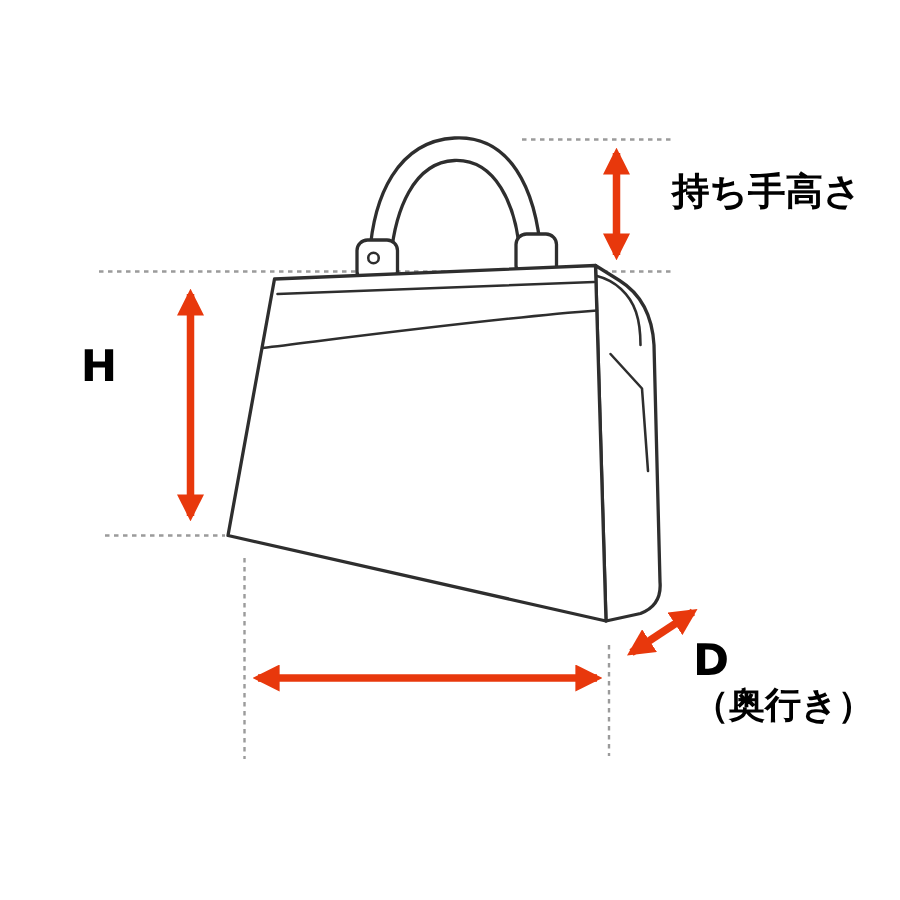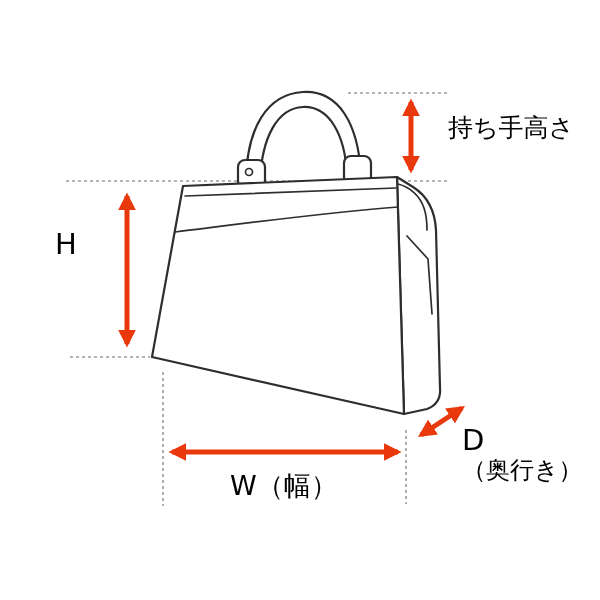--- a/index.html
+++ b/index.html
@@ -7,20 +7,21 @@
   body {
     background: var(--background, #ffffff);
     font-family: "DejaVu Sans", "Liberation Sans", sans-serif;
   }
   .canvas {
     position: relative;
     width: 600px;
     height: 600px;
     background: var(--background, #ffffff);
     overflow: hidden;
+    font-weight: bold;
   }
   .canvas > svg { position: absolute; left: 0; top: 0; }
 
   
   .guide {
     stroke: var(--guide, #9b9b9b);
     stroke-width: 1.6;
     stroke-dasharray: 3 3;
     fill: none;
   }
@@ -106,20 +107,19 @@
       <line class="arrow-line" x1="421" y1="435" x2="462" y2="408" marker-start="url(#arrowhead)" marker-end="url(#arrowhead)"></line>
     </g>
   </svg>
 
   <div class="label handle-height-label">持ち手高さ</div>
 
   <div class="label h-label">
     <div class="h-letter">H</div>
   </div>
 
-  <div class="label w-label">W（幅）</div>
 
   <div class="label d-label">
     <div class="d-letter">D</div>
     <div class="d-caption">（奥行き）</div>
   </div>
 
 </div>
 
 </body></html>

